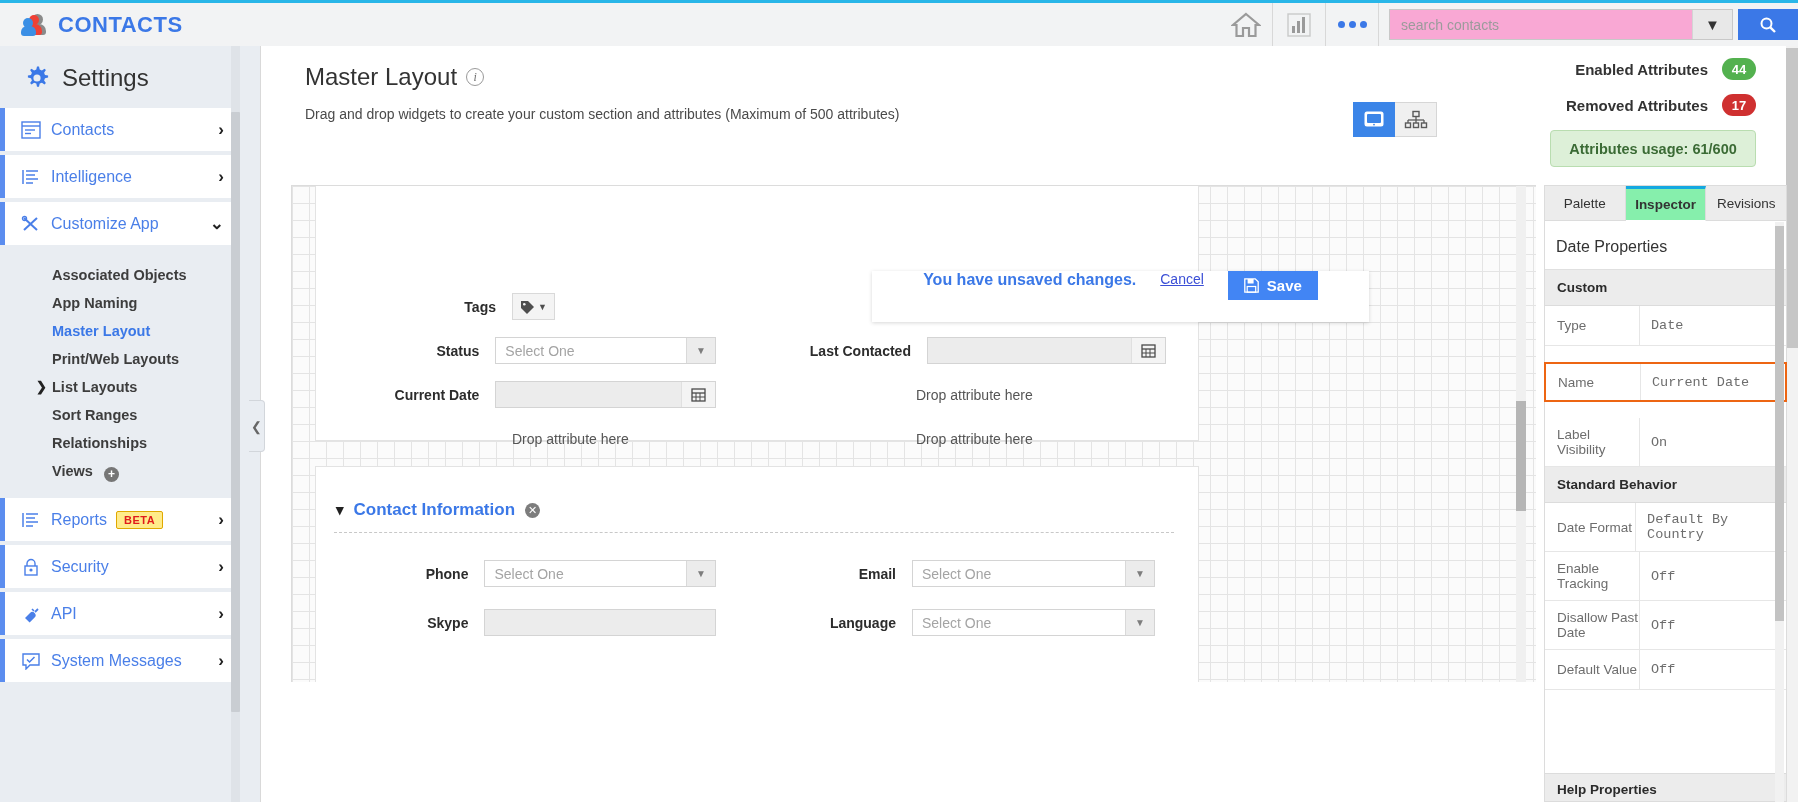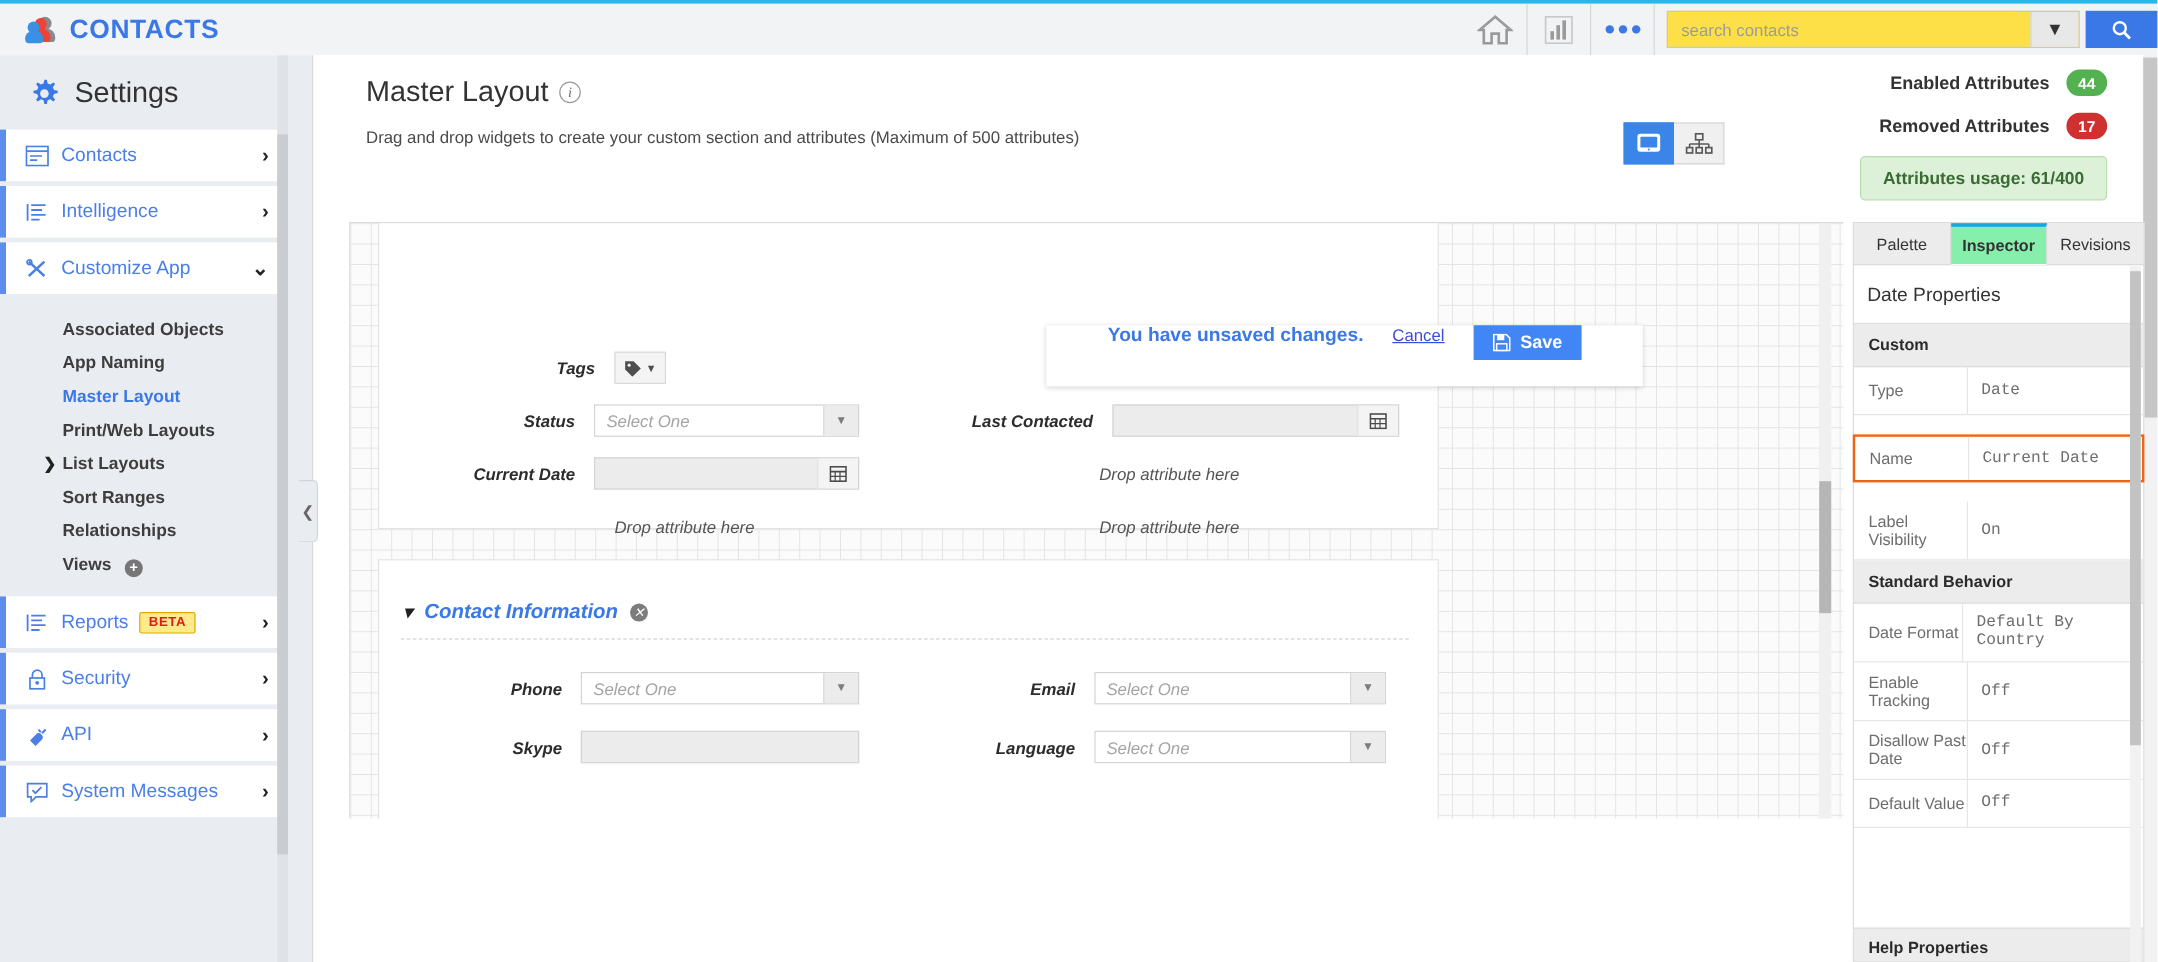--- a/index.html
+++ b/index.html
@@ -51,21 +51,21 @@
   .tb-icon {
     width: 52px; height: 43px; display: flex; align-items: center; justify-content: center;
   }
   .tb-sep { width: 1px; height: 43px; background: #d8d8d8; }
   .dots { display: flex; gap: 4px; width: 52px; justify-content: center; }
   .dots i { width: 7px; height: 7px; border-radius: 50%; background: #3b78e7; display: block; }
   .searchwrap {
     display: flex; align-items: center; margin-left: 10px;
   }
   .searchbox {
-    width: 344px; height: 31px; border: 1px solid #c8c8c8; background: #fde047;
+    width: 344px; height: 31px; border: 1px solid #c8c8c8; background: #f9a8d4;
     display: flex; 
   }
   .searchbox input {
     border: 0; outline: 0; height: 29px; width: 302px; padding-left: 11px;
     font-size: 14px; color: #555; font-family: "Liberation Sans", sans-serif;
     background: transparent;
   }
   .searchbox input::placeholder { color: #9b9b9b; }
   .search-caret {
     width: 40px; height: 29px; background: #e8e8e8; border-left: 1px solid #d4d4d4;
@@ -171,21 +171,20 @@
   
   .canvas-area {
     position: absolute; left: 30px; top: 139px; width: 1245px; height: 497px;
     background-color: #fbfbfb;
     background-image:
       linear-gradient(to right, #e4e4e4 1px, transparent 1px),
       linear-gradient(to bottom, #e4e4e4 1px, transparent 1px);
     background-size: 17px 17px;
     border-top: 1px solid #dcdcdc; border-left: 1px solid #dcdcdc;
     overflow: hidden;
-    font-style: italic;
   }
   .section-card {
     position: absolute; background: #fff; border: 1px solid #e3e3e3;
   }
   .card-top { left: 23px; top: -38px; width: 884px; height: 293px; }
   .card-bottom { left: 23px; top: 280px; width: 884px; height: 380px; }
 
   .form-row { position: absolute; display: flex; align-items: center; }
   .f-label {
     font-size: 14px; font-weight: bold; color: #2c2c2c;
@@ -524,21 +523,21 @@
 
     <div class="attr-stats">
       <div class="attr-row">
         <span class="t">Enabled Attributes</span>
         <span class="pill green">44</span>
       </div>
       <div class="attr-row">
         <span class="t">Removed Attributes</span>
         <span class="pill red">17</span>
       </div>
-      <div class="usage-box">Attributes usage: 61/400</div>
+      <div class="usage-box">Attributes usage: 61/600</div>
     </div>
 
     <div class="canvas-area">
 
       <div class="canvas-scroll-track"></div>
       <div class="canvas-scroll-thumb"></div>
 
       <div class="section-card card-top">
 
         <div class="form-row" style="left:0px; top:144px; width:400px;">

